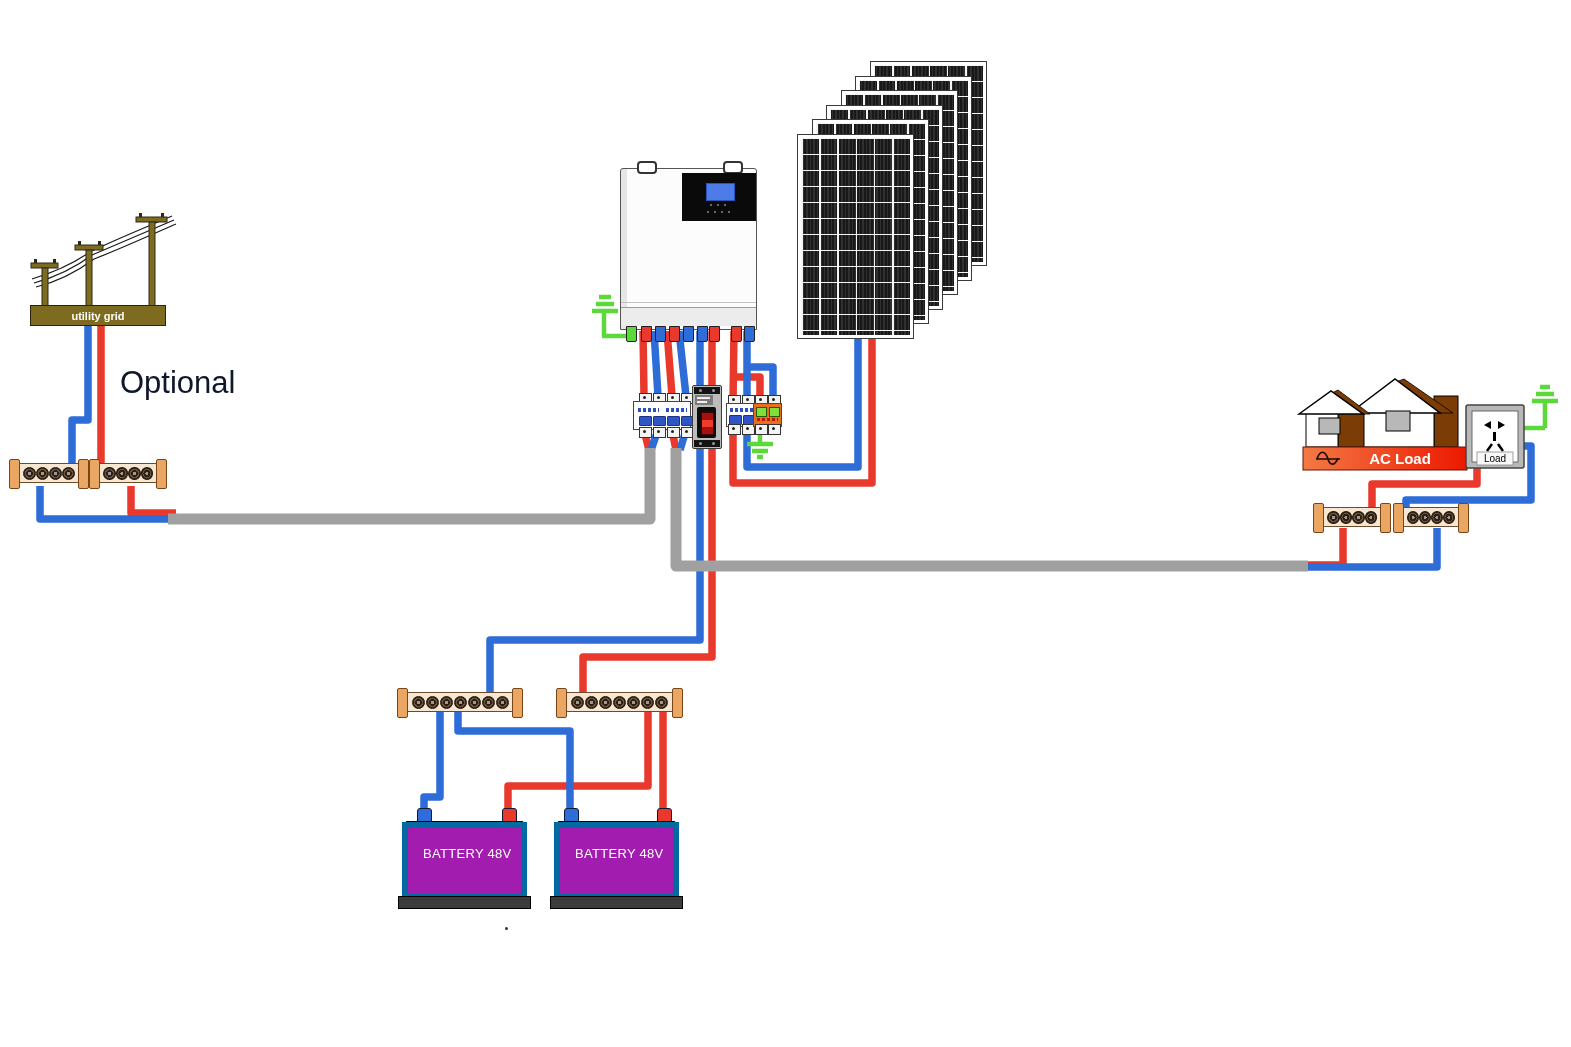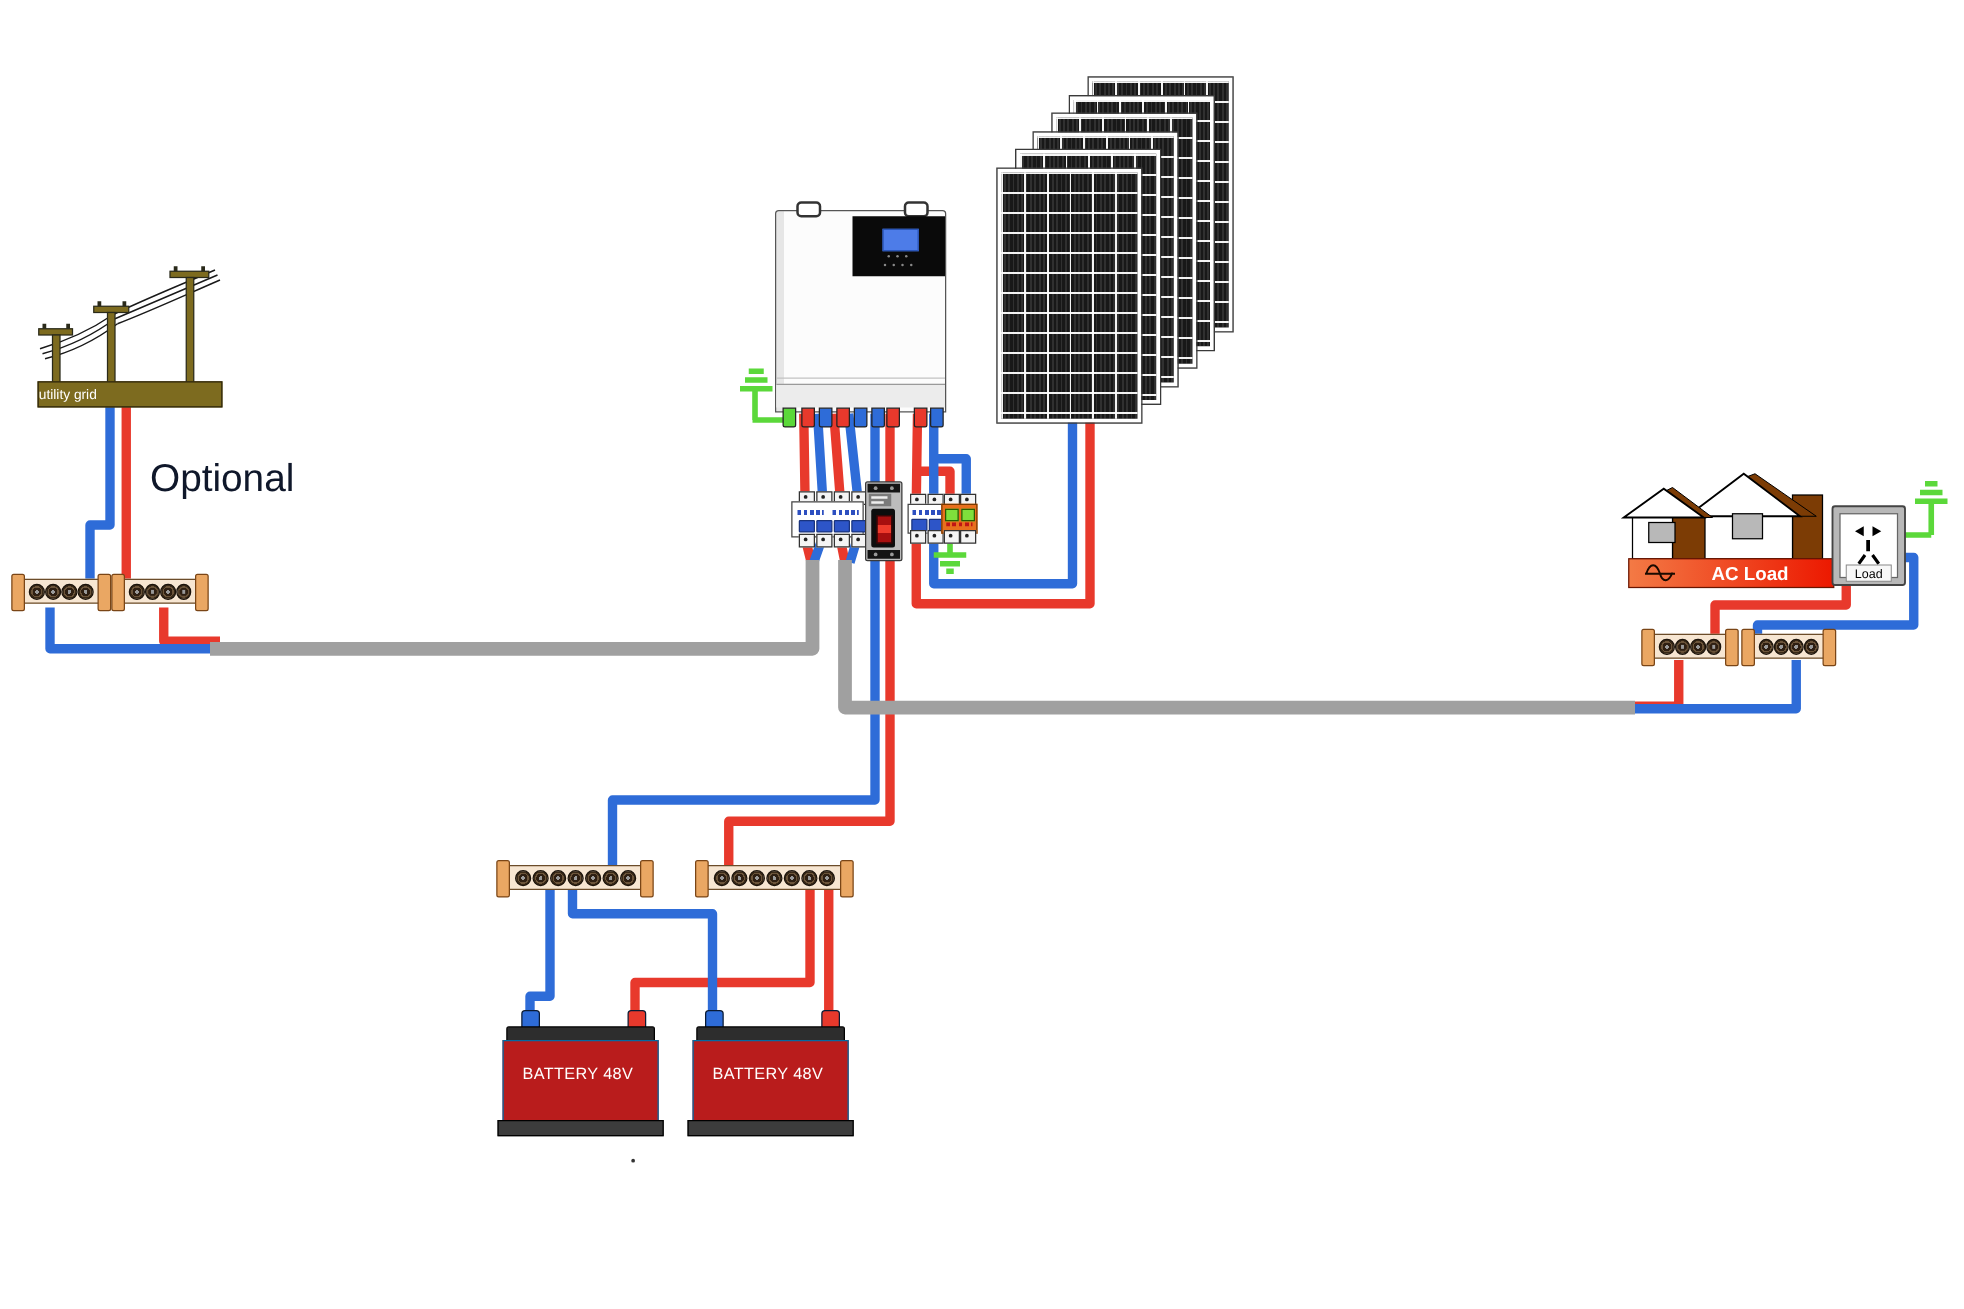--- a/index.html
+++ b/index.html
@@ -8,22 +8,22 @@
   #wires{position:absolute;left:0;top:0;z-index:1;}
   .comp{position:absolute;z-index:2;box-sizing:border-box;}
 
   
   .wr{stroke:#e8392c;stroke-width:7.5;fill:none;stroke-linejoin:round;}
   .wb{stroke:#2e6cd8;stroke-width:7.5;fill:none;stroke-linejoin:round;}
   .wg{stroke:#a0a0a0;stroke-width:11;fill:none;stroke-linejoin:round;}
   .wgn{stroke:#5bd83a;stroke-width:4.5;fill:none;stroke-linejoin:round;}
 
   
-  .grid-bar{left:30px;top:305px;width:148px;height:21px;background:#7d6b1f;border:1px solid #2a220a;
-            color:#fff;font-size:11px;display:flex;align-items:center;justify-content:flex-start;}
+  .grid-bar{left:30px;top:305px;width:136px;height:21px;background:#7d6b1f;border:1px solid #2a220a;
+            color:#fff;font-size:11px;display:flex;align-items:center;justify-content:center;font-weight:bold;}
   .optional-text{left:120px;top:365px;font-size:31px;color:#0f172a;}
 
   
   .inverter{left:620px;top:168px;width:137px;height:162px;border:1.5px solid #555;
             background:linear-gradient(to right,#e6e6e6 0 6px,#fcfcfc 6px);border-radius:3px 3px 0 0;}
   .inv-handle{position:absolute;top:-8px;width:16px;height:9px;border:2px solid #333;border-radius:4px;background:#fff;}
   .inv-panel{position:absolute;right:0;top:4px;width:74px;height:48px;background:#0a0a0a;}
   .inv-lcd{position:absolute;left:24px;top:10px;width:27px;height:16px;background:#4d7ce8;border:1px solid #2a55b8;}
   .dotrow{position:absolute;display:flex;gap:5px;}
   .dotrow i{width:2px;height:2px;border-radius:50%;background:#888;}
@@ -67,21 +67,21 @@
           background:#eaa763;border:1px solid #7a4516;border-radius:2px;}
   .busbar::before{left:-6px;}
   .busbar::after{right:-6px;}
   .term{width:11px;height:11px;border-radius:50%;border:1px solid #1a120a;
         background:radial-gradient(circle at 50% 50%,#999 0 1.5px,#2e1f12 1.5px 3.5px,#6b543a 3.5px 4.5px,#3a2a18 4.5px);}
 
   
   .battery{width:125px;height:120px;}
   .bat-term{position:absolute;top:0;width:13px;height:15px;border:1px solid #0a1a33;border-radius:3px 3px 0 0;}
   .bat-lid{position:absolute;left:3px;right:3px;top:13px;height:11px;background:#2d2d2d;border:1px solid #000;border-radius:2px;}
-  .bat-body{position:absolute;left:0;right:0;top:24px;height:66px;background:#b91c1c;border:1px solid #0369a1;}
+  .bat-body{position:absolute;left:0;right:0;top:14px;height:66px;background:#a21caf;border:6px solid #0369a1;}
   .bat-label{position:absolute;left:15px;top:18px;color:#fff;font-size:13px;letter-spacing:.3px;}
   .bat-base{position:absolute;left:-4px;right:-4px;top:88px;height:11px;background:#3c3c3c;border:1px solid #000;}
 
   .speck{left:505px;top:927px;width:3px;height:3px;border-radius:50%;background:#333;}
 </style>
 </head>
 <body>
 
 <div id="canvas">
 

